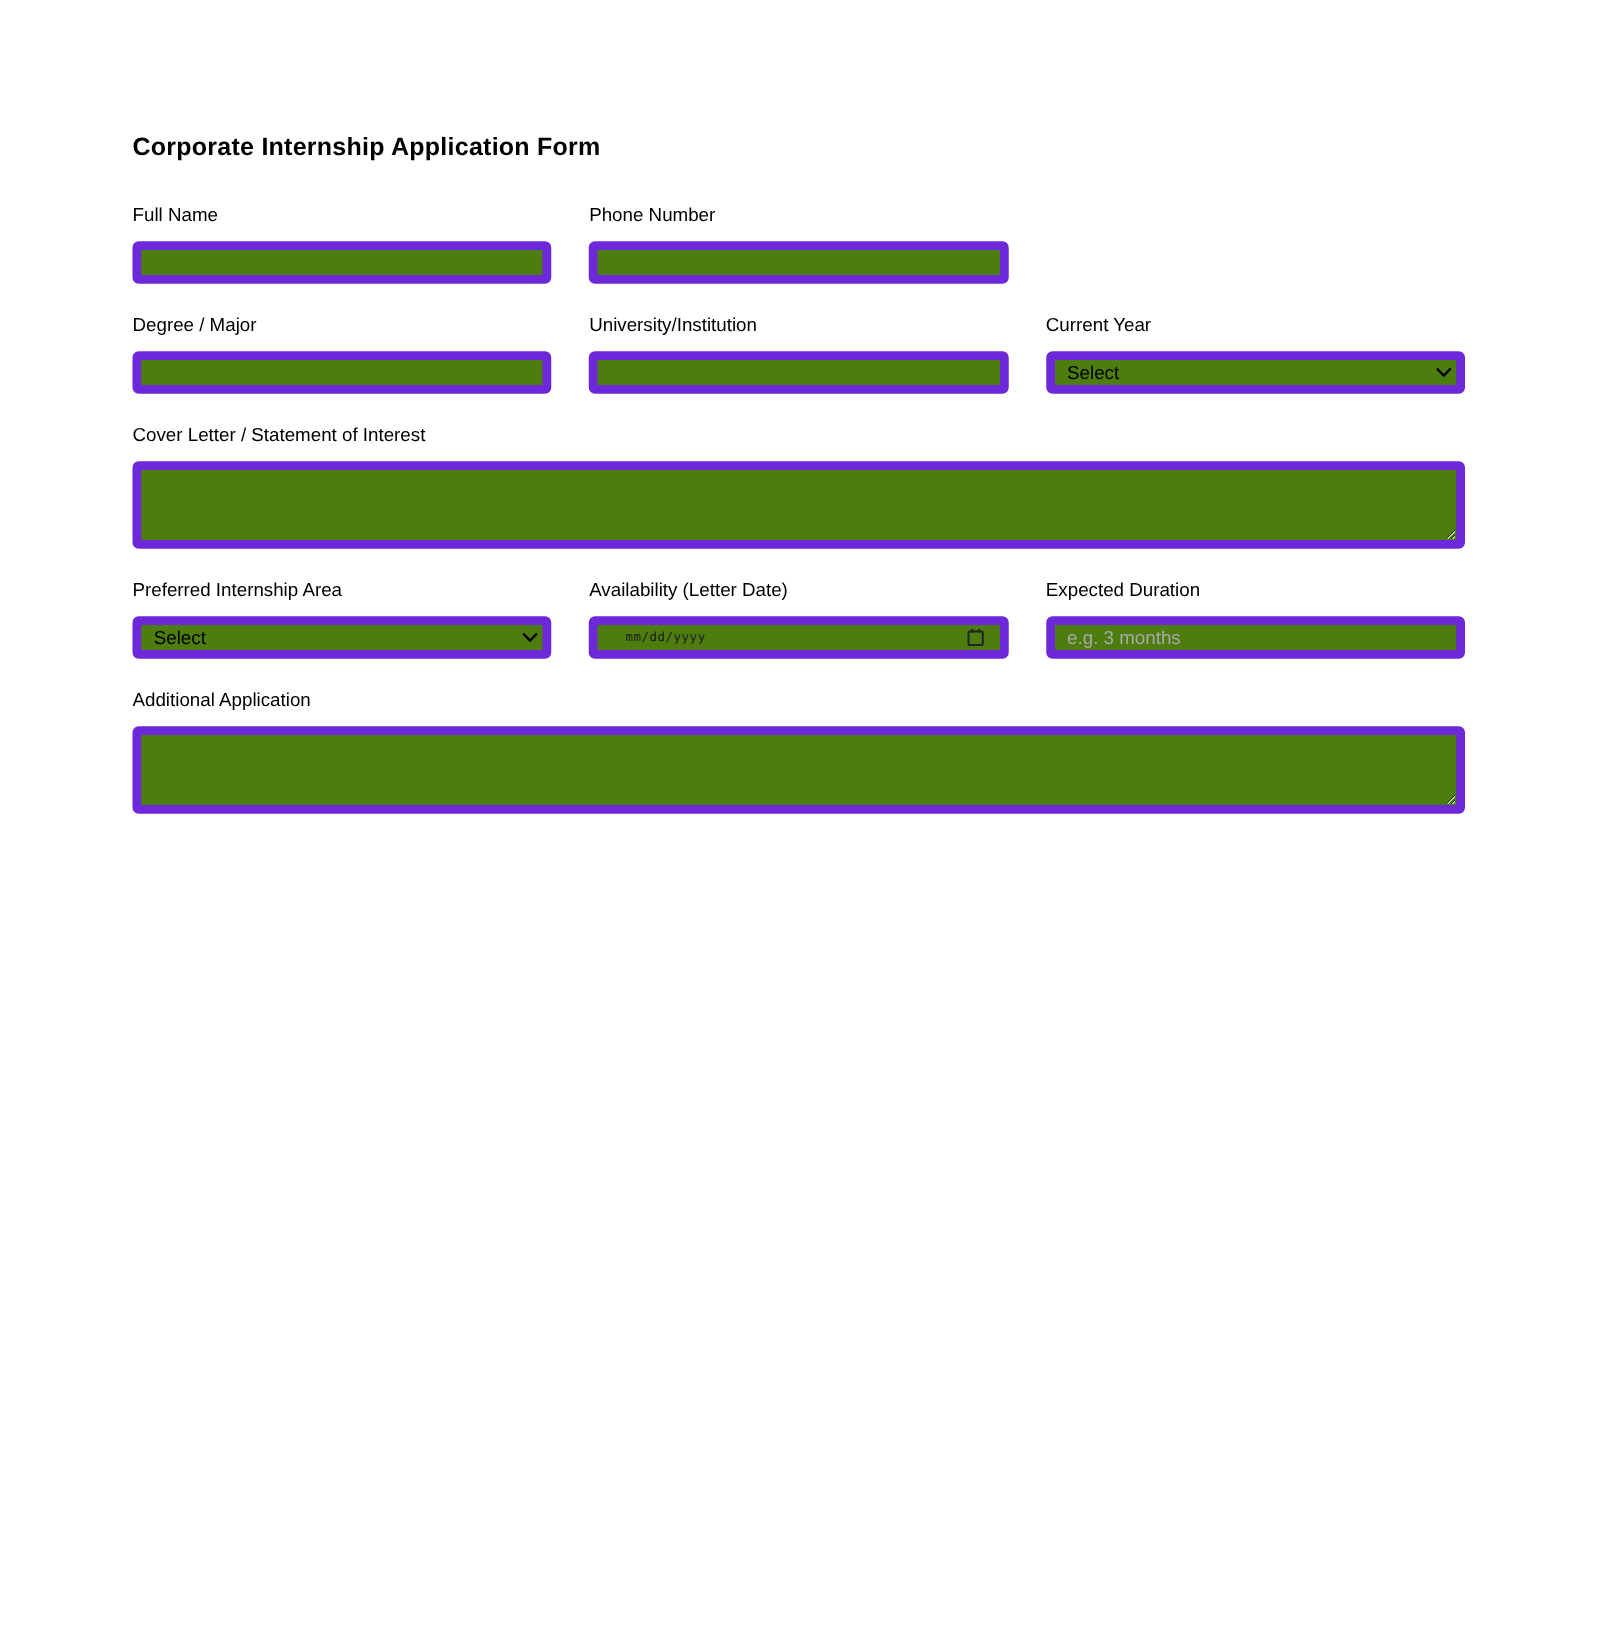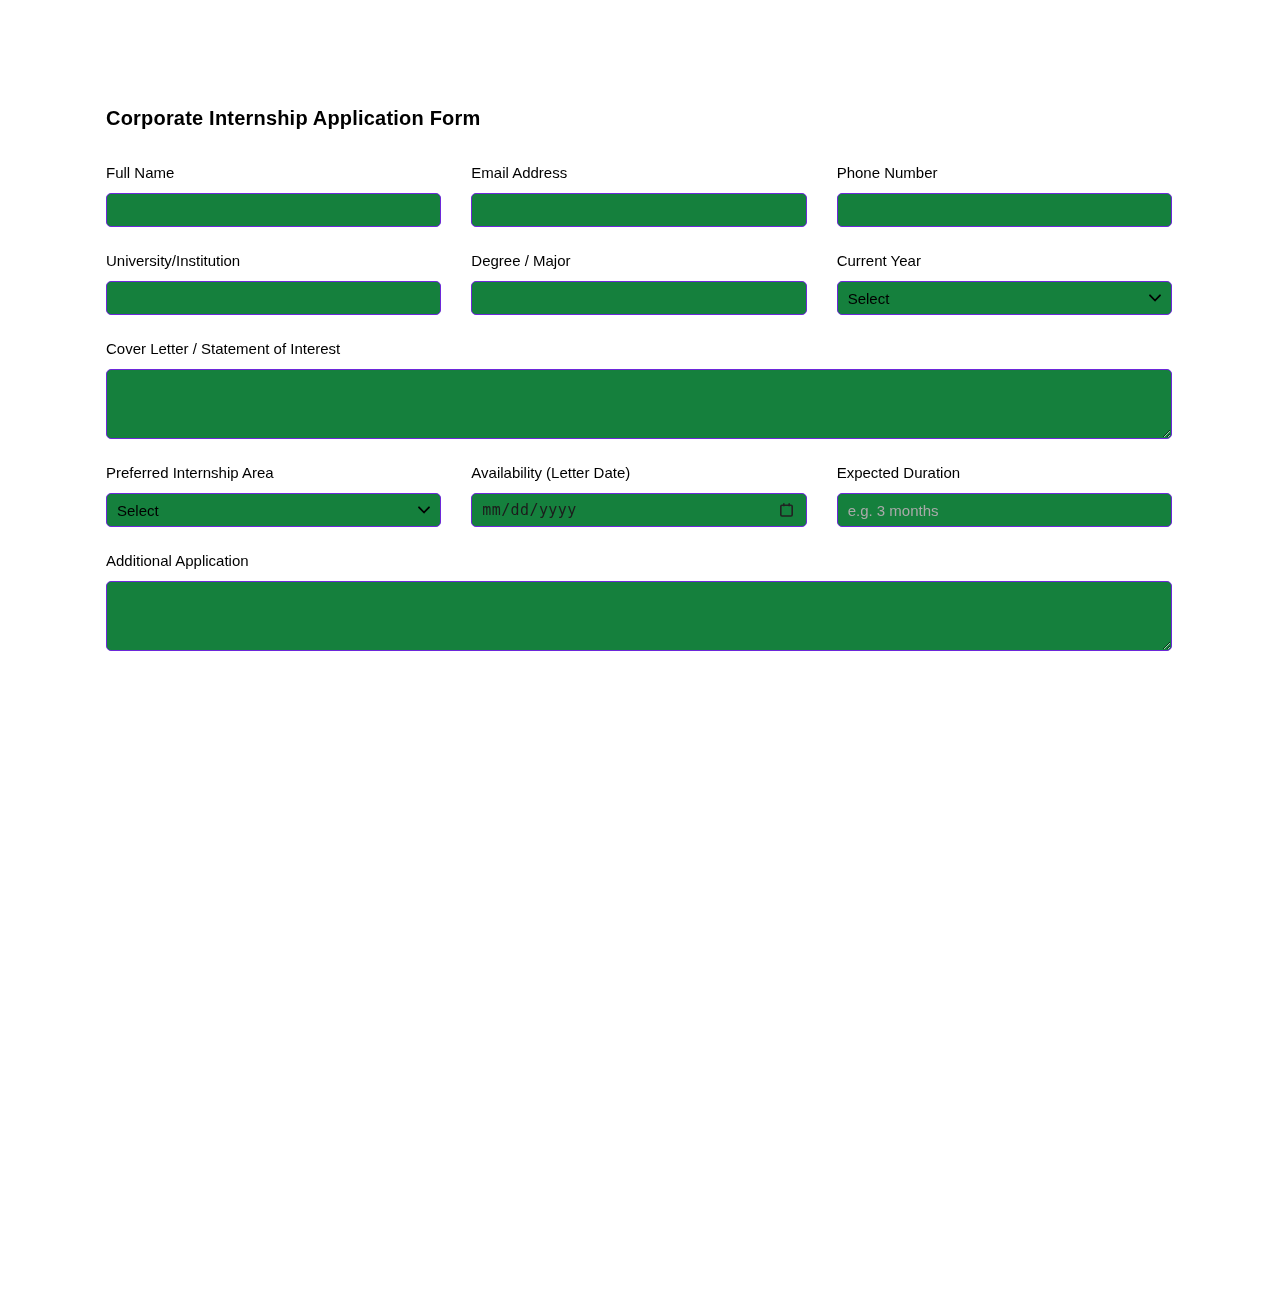--- a/index.html
+++ b/index.html
@@ -38,23 +38,23 @@
     display: block;
     font-size: 15px;
     line-height: 18px;
     margin-bottom: 11px;
     color: #000000;
   }
 
   .control {
     width: 100%;
     height: 34px;
-    border: 1px solid #6d28d9;
+    border: 7px solid #6d28d9;
     border-radius: 5px;
-    background: #15803d;
+    background: #4d7c0f;
     font-family: "Liberation Sans", sans-serif;
     font-size: 15px;
     color: #000000;
     padding: 0 10px;
     outline: none;
     display: block;
   }
   input.control::placeholder { color: #a9a9a9; opacity: 1; }
 
   textarea.control {
@@ -85,55 +85,52 @@
   
   .date-box {
     display: flex;
     align-items: center;
     justify-content: space-between;
     cursor: text;
     padding: 0 12px 0 10px;
   }
   .date-text {
     font-family: "DejaVu Sans Mono", monospace;
-    font-size: 15px;
+    font-size: 10px;
     color: #1c1c1c;
     letter-spacing: 0.4px;
+    margin-left: 12px;
   }
   .cal-btn { line-height: 0; cursor: pointer; }
 </style>
 </head>
 <body>
 
 <div class="container">
 
   <h1 class="page-title">Corporate Internship Application Form</h1>
 
   <div class="grid3">
     <div class="field">
       <label>Full Name</label>
       <input class="control" type="text" value="" style="">
     </div>
     <div class="field">
-      <label>Email Address</label>
-      <input class="control" type="text" value="" style="">
-    </div>
-    <div class="field">
       <label>Phone Number</label>
       <input class="control" type="text" value="" style="">
     </div>
   </div>
 
   <div class="grid3">
     <div class="field">
-      <label>University/Institution</label>
+      <label>Degree / Major</label>
       <input class="control" type="text" value="" style="">
     </div>
     <div class="field">
-      <label>Degree / Major</label>
+      <label>University/Institution</label>
       <input class="control" type="text" value="" style="">
     </div>
     <div class="field">
       <label>Current Year</label>
       <div class="select-wrap">
         <select class="control">
           <option>Select</option>
         </select>
         <span class="chev">
           <svg width="12" height="8" viewBox="0 0 12 8">

